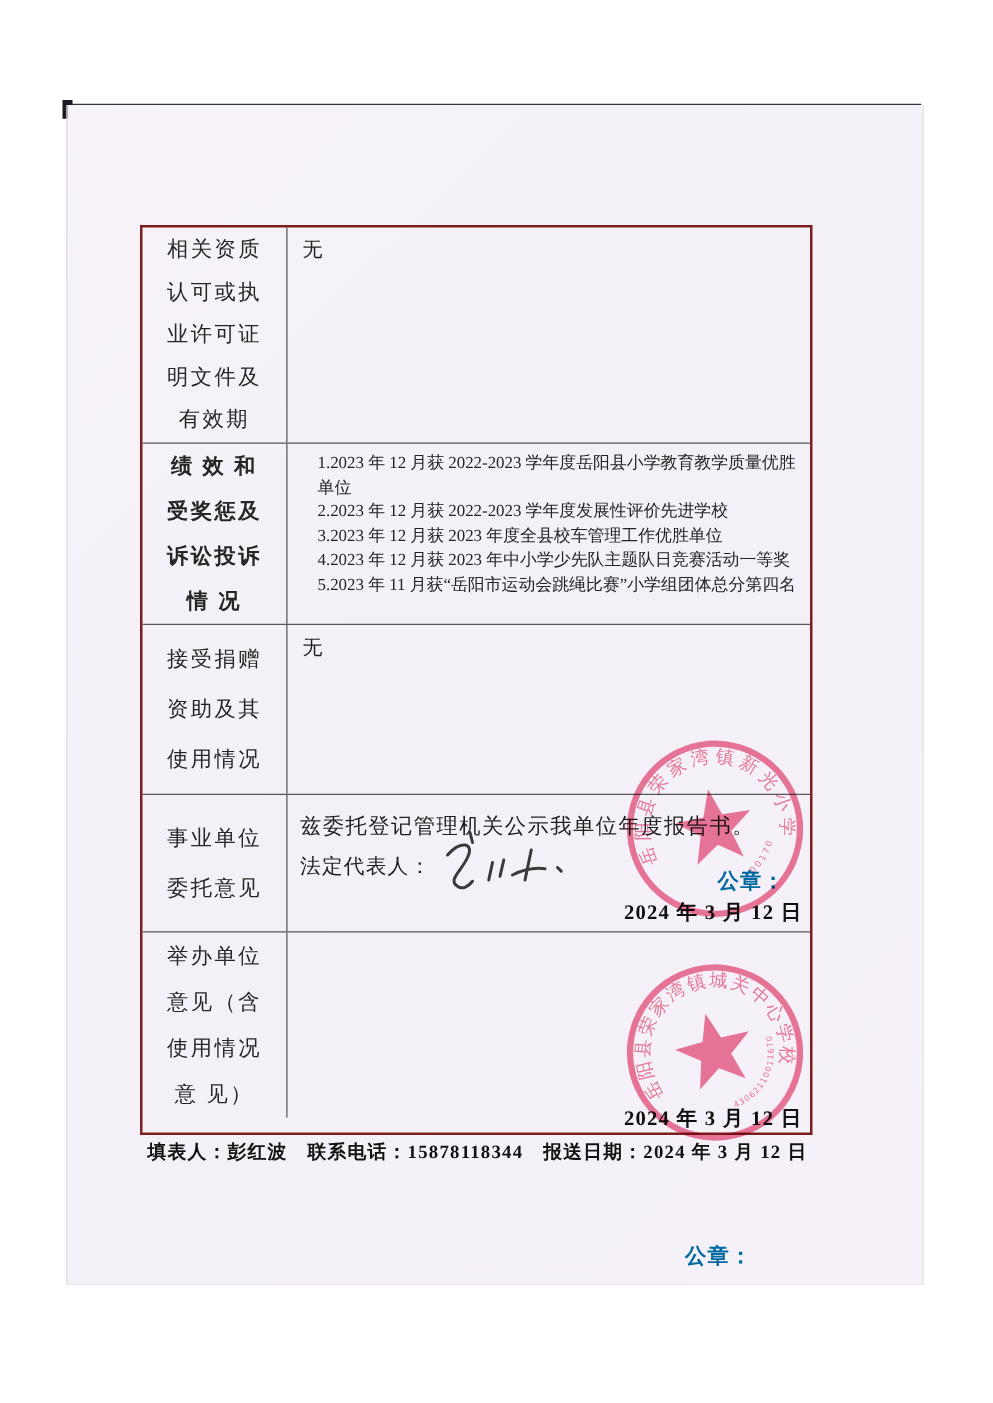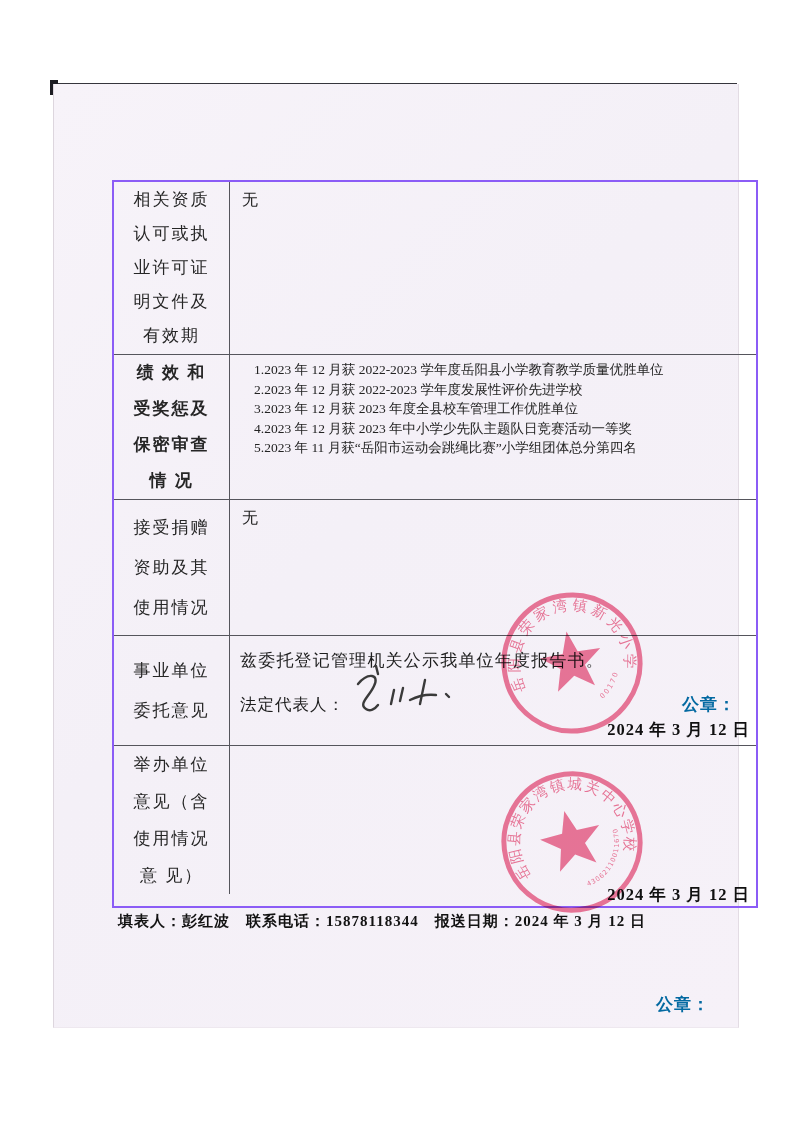--- a/index.html
+++ b/index.html
@@ -17,41 +17,41 @@
   }
   .scan-top-edge{
     position:absolute;left:53px;top:83px;width:684px;height:5px;
     background:linear-gradient(#35353c 0 45%,#c9c9cf 45% 75%,#efeaf1 75%);
   }
   .scan-corner-mark{
     position:absolute;left:50px;top:80px;width:8px;height:15px;background:#1c1c22;
   }
   
   .form-table{
-    position:absolute;left:112px;top:180px;width:646px;height:728px;
-    border:2px solid #8b5cf6;box-sizing:border-box;
+    position:absolute;left:112px;top:180px;width:538px;height:728px;
+    border:2px solid #7f1d1d;box-sizing:border-box;
   }
   .row{display:flex;box-sizing:border-box;border-top:1.5px solid #55555c;}
   .row:first-child{border-top:none;}
   .label-cell{
     width:116px;box-sizing:border-box;border-right:1.5px solid #55555c;
     display:flex;flex-direction:column;align-items:center;justify-content:center;
     font-size:17px;letter-spacing:2px;color:#262626;
   }
   .label-cell span{display:block;text-align:center;}
   .r1 .label-cell span{line-height:34px;}
   .r2 .label-cell span{line-height:36px;font-weight:bold;}
   .r3 .label-cell span{line-height:40px;}
   .r4 .label-cell span{line-height:40px;}
   .r5 .label-cell span{line-height:37px;}
   .content-cell{flex:1;position:relative;box-sizing:border-box;font-size:16px;}
   .none-value{position:absolute;left:12px;top:8px;font-size:16px;}
   .awards{position:absolute;left:24px;top:5px;right:4px;font-size:13.5px;line-height:19.6px;color:#232323;}
   .statement{position:absolute;left:10px;top:9px;right:10px;font-size:17px;letter-spacing:1.2px;line-height:31px;color:#1d1d1d;}
-  .legal-rep{position:absolute;left:10px;top:58px;font-size:16.5px;letter-spacing:1px;}
+  .legal-rep{position:absolute;left:10px;top:46px;font-size:16.5px;letter-spacing:1px;}
   .seal-label{position:absolute;font-size:17px;letter-spacing:1px;font-weight:bold;color:#0369a1;}
   .r4 .seal-label{right:20px;top:57px;}
   .r5 .seal-label{right:46px;top:99px;}
   .seal-date{position:absolute;right:6px;bottom:4px;font-size:16.5px;font-weight:bold;letter-spacing:1px;color:#101010;}
   
   .stamp{position:absolute;width:150px;height:150px;opacity:.85;mix-blend-mode:multiply;pointer-events:none;}
   .stamp-upper{left:497px;top:588px;transform:rotate(-10deg);}
   .stamp-lower{left:497px;top:767px;transform:rotate(-14deg);}
   
   .signature{position:absolute;left:112px;top:22px;width:120px;height:72px;}
@@ -84,21 +84,21 @@
       </div>
       <div class="content-cell">
         <div class="none-value">无</div>
       </div>
     </div>
 
     <div class="row r2" style="height:145px;">
       <div class="label-cell">
         <span>绩 效 和</span>
         <span>受奖惩及</span>
-        <span>保密审查</span>
+        <span>诉讼投诉</span>
         <span>情 况</span>
       </div>
       <div class="content-cell">
         <div class="awards">
           <div>1.2023 年 12 月获 2022-2023 学年度岳阳县小学教育教学质量优胜单位</div>
           <div>2.2023 年 12 月获 2022-2023 学年度发展性评价先进学校</div>
           <div>3.2023 年 12 月获 2023 年度全县校车管理工作优胜单位</div>
           <div>4.2023 年 12 月获 2023 年中小学少先队主题队日竞赛活动一等奖</div>
           <div>5.2023 年 11 月获“岳阳市运动会跳绳比赛”小学组团体总分第四名</div>
         </div>

